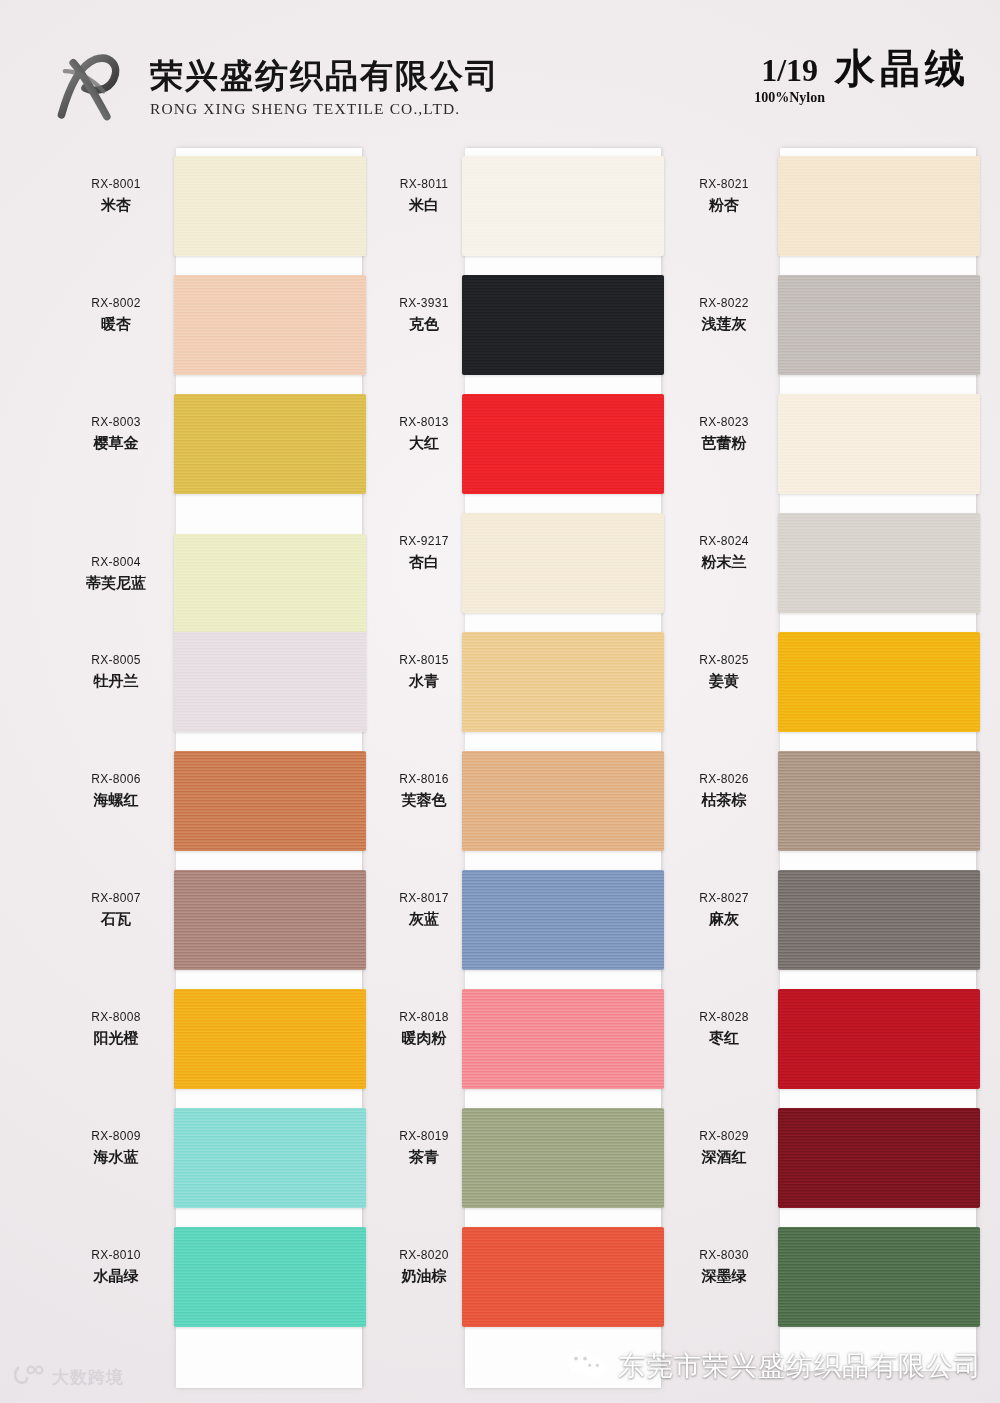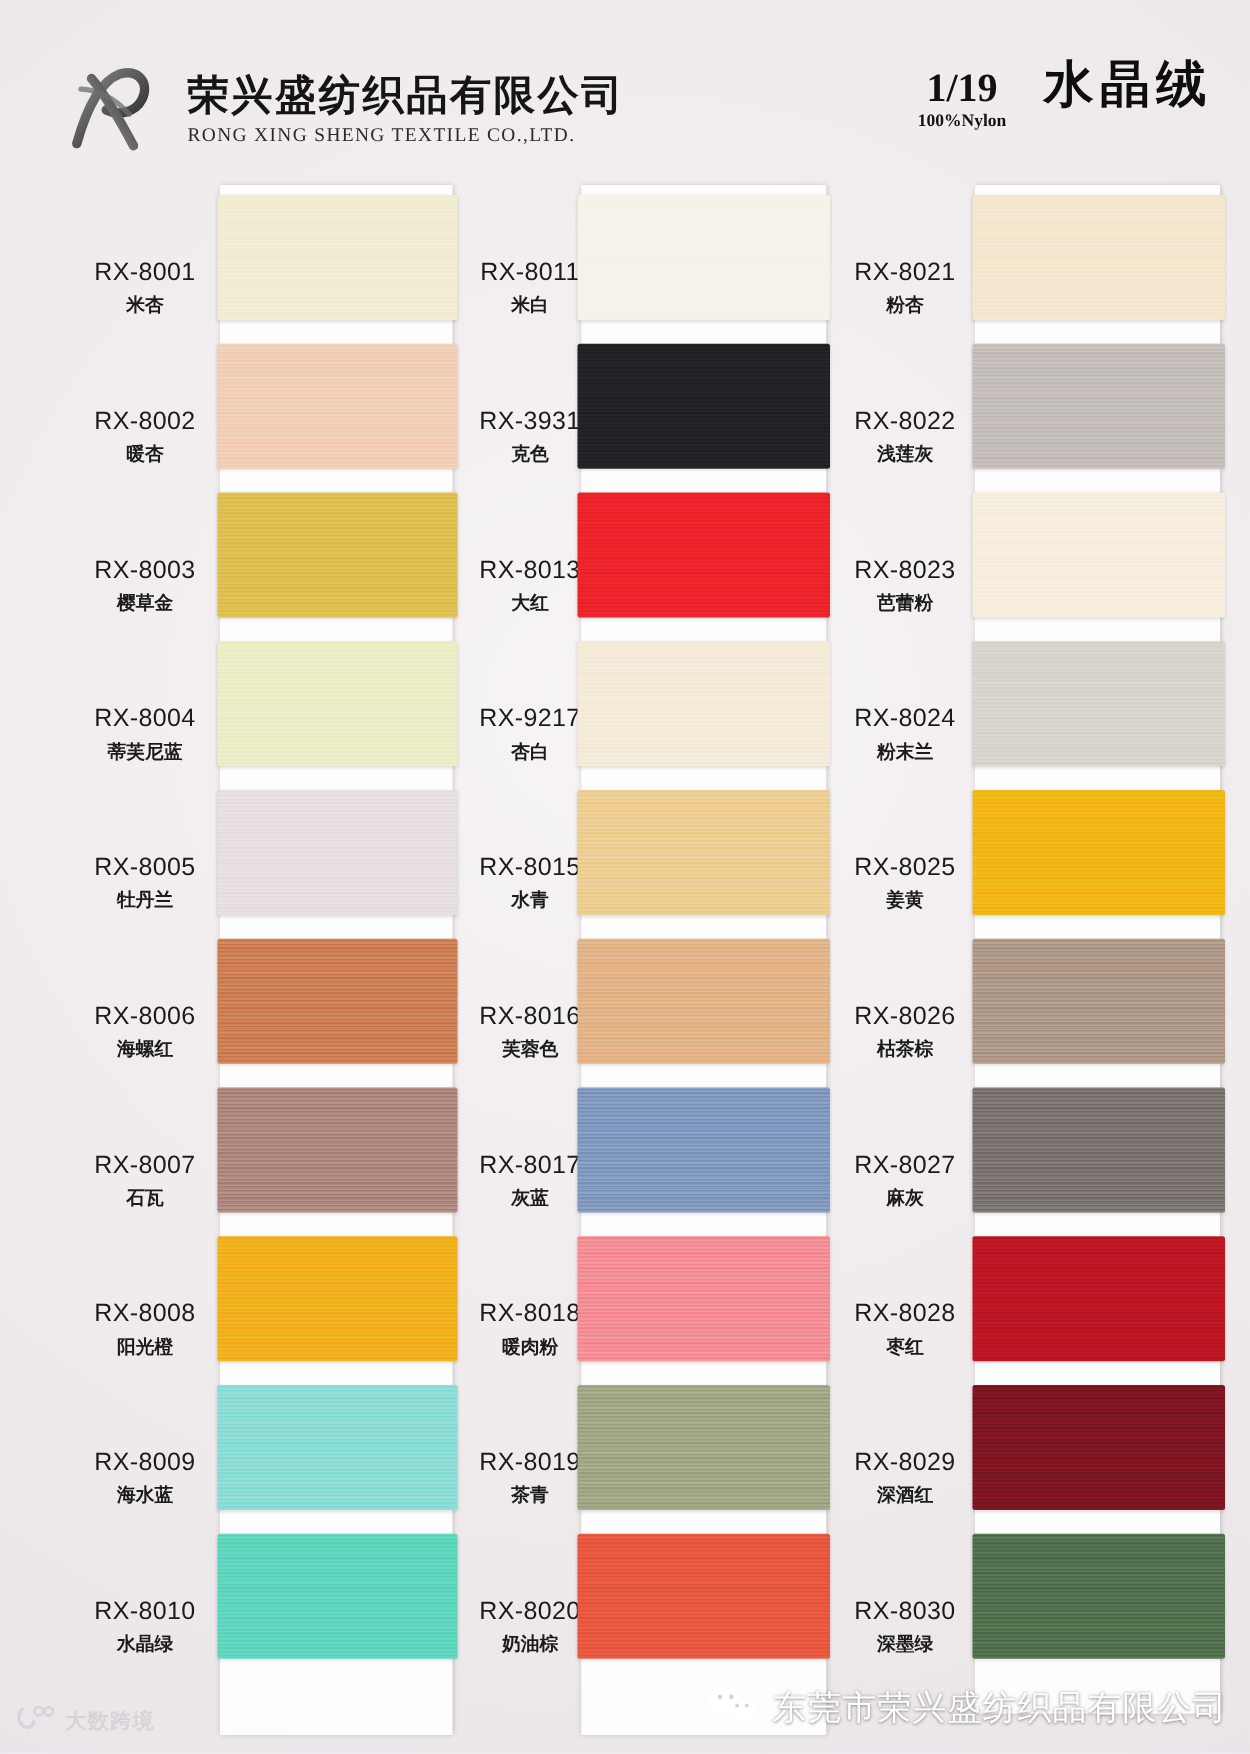--- a/index.html
+++ b/index.html
@@ -28,21 +28,21 @@
   .brand-text{display:flex;flex-direction:column;justify-content:center;}
   .brand-cn{
     font-size:33px;font-weight:bold;letter-spacing:2px;color:#151515;
     font-family:"DejaVu Sans","Liberation Sans",sans-serif;line-height:1.1;
   }
   .brand-en{
     font-size:15.5px;letter-spacing:1.1px;color:#2a2a2a;margin-top:5px;
     font-family:"Liberation Serif","DejaVu Serif",serif;
   }
   .header-right{
-    position:absolute;right:30px;top:52px;display:flex;align-items:flex-start;gap:30px;
+    position:absolute;right:30px;top:52px;display:flex;align-items:flex-start;gap:10px;
   }
   .page-num-block{display:flex;flex-direction:column;align-items:center;padding-top:2px;}
   .page-num{
     font-size:32px;font-weight:bold;color:#111;letter-spacing:0px;
     font-family:"Liberation Serif","DejaVu Serif",serif;line-height:1;
   }
   .material{
     font-size:14px;font-weight:bold;color:#111;margin-top:4px;letter-spacing:0px;
     font-family:"Liberation Serif","DejaVu Serif",serif;
   }
@@ -70,23 +70,22 @@
   .col-3 .strip{left:100px;width:196px;height:1223px;}
 
   .row{position:absolute;left:0;width:100%;height:119px;}
 
   .label{
     position:absolute;left:0;top:28px;width:112px;
     text-align:center;color:#1b1b1b;
   }
   .col-2 .label,.col-3 .label{width:88px;}
   .code{
-    font-size:20px;letter-spacing:.3px;line-height:1.42;white-space:nowrap;
+    font-size:12px;letter-spacing:.3px;line-height:1.42;white-space:nowrap;
     font-family:"Liberation Sans","DejaVu Sans",sans-serif;
-    margin-top:28px;
   }
   .name{
     font-size:15px;line-height:1.4;margin-top:2px;white-space:nowrap;
     font-family:"DejaVu Sans","Liberation Sans",sans-serif;
     font-weight:bold;
   }
 
   .swatch{
     position:absolute;top:8px;height:100px;border-radius:2px;
     box-shadow:0 1px 3px rgba(0,0,0,.13);
@@ -189,21 +188,21 @@
           </div>
           <div class="swatch" style="background: rgb(241, 205, 180);"></div>
         </div>
         <div class="row" style="top: 238px;">
           <div class="label">
             <div class="code">RX-8003</div>
             <div class="name">樱草金</div>
           </div>
           <div class="swatch" style="background: rgb(221, 189, 78);"></div>
         </div>
-        <div class="row" style="top: 357px;">
+        <div class="row" style="top: 378px;">
           <div class="label">
             <div class="code">RX-8004</div>
             <div class="name">蒂芙尼蓝</div>
           </div>
           <div class="swatch" style="background: rgb(236, 237, 196);"></div>
         </div>
         <div class="row" style="top: 476px;">
           <div class="label">
             <div class="code">RX-8005</div>
             <div class="name">牡丹兰</div>

